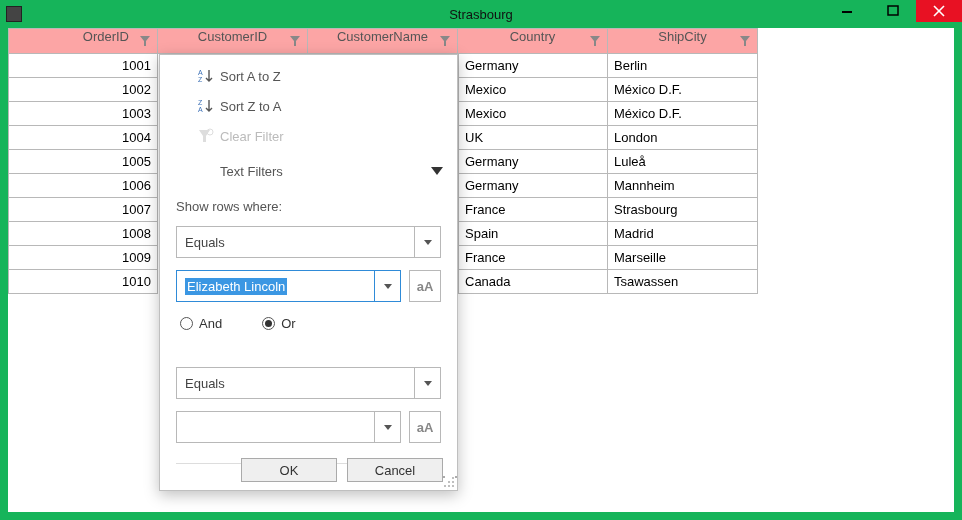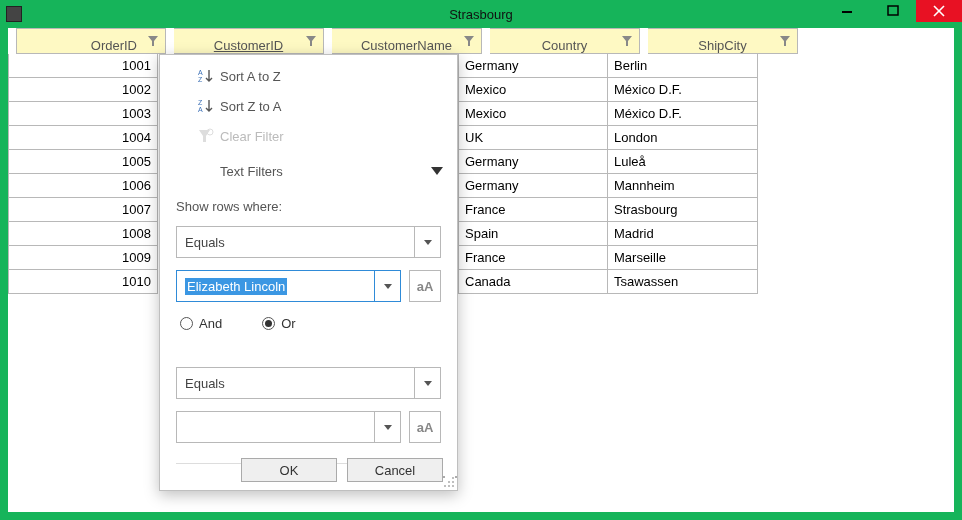--- a/index.html
+++ b/index.html
@@ -59,37 +59,36 @@
     background: #fff;
   }
   .grid-header {
     display: flex;
     height: 26px;
   }
   .hcell {
     border: 1px solid #b8b8b8;
     border-left: none;
     display: flex;
-    align-items: flex-end;
+    align-items: flex-start;
     justify-content: center;
     position: relative;
-    background: #fef9c3;
+    background: #fca5a5;
     color: #555;
-    margin-left: 8px;
   }
   .hcell:first-child { border-left: 1px solid #b8b8b8; }
   .hcell .filter-icon {
     position: absolute;
     right: 6px;
     top: 50%;
     transform: translateY(-50%);
   }
   .filter-icon svg { display: block; }
   .col-orderid { width: 150px; text-align: right; padding-right: 28px; justify-content: flex-end; }
-  .col-customerid { width: 150px; text-decoration: underline; }
+  .col-customerid { width: 150px; }
   .col-customername { width: 150px; }
   .col-country { width: 150px; }
   .col-shipcity { width: 150px; }
   .grid-body { position: relative; }
   .row {
     display: flex;
     height: 24px;
   }
   .cell {
     border: 1px solid #b8b8b8;

